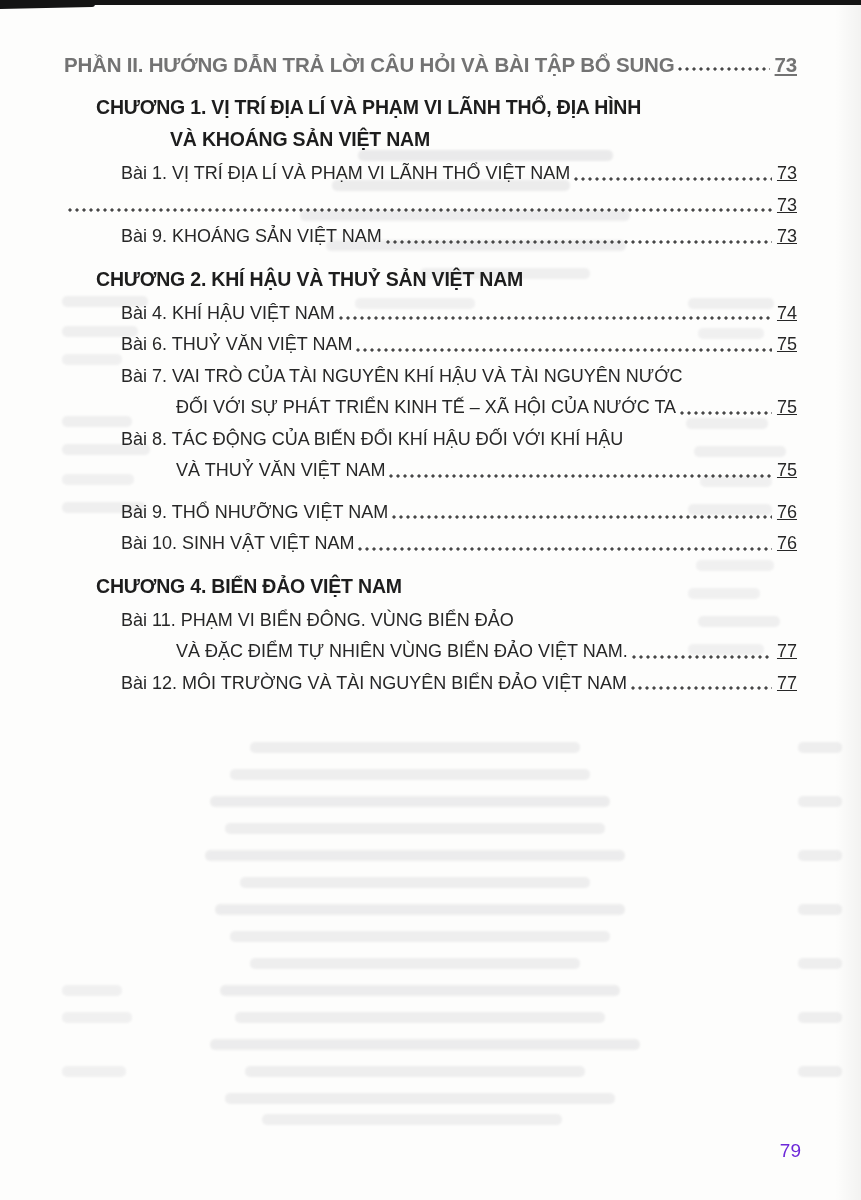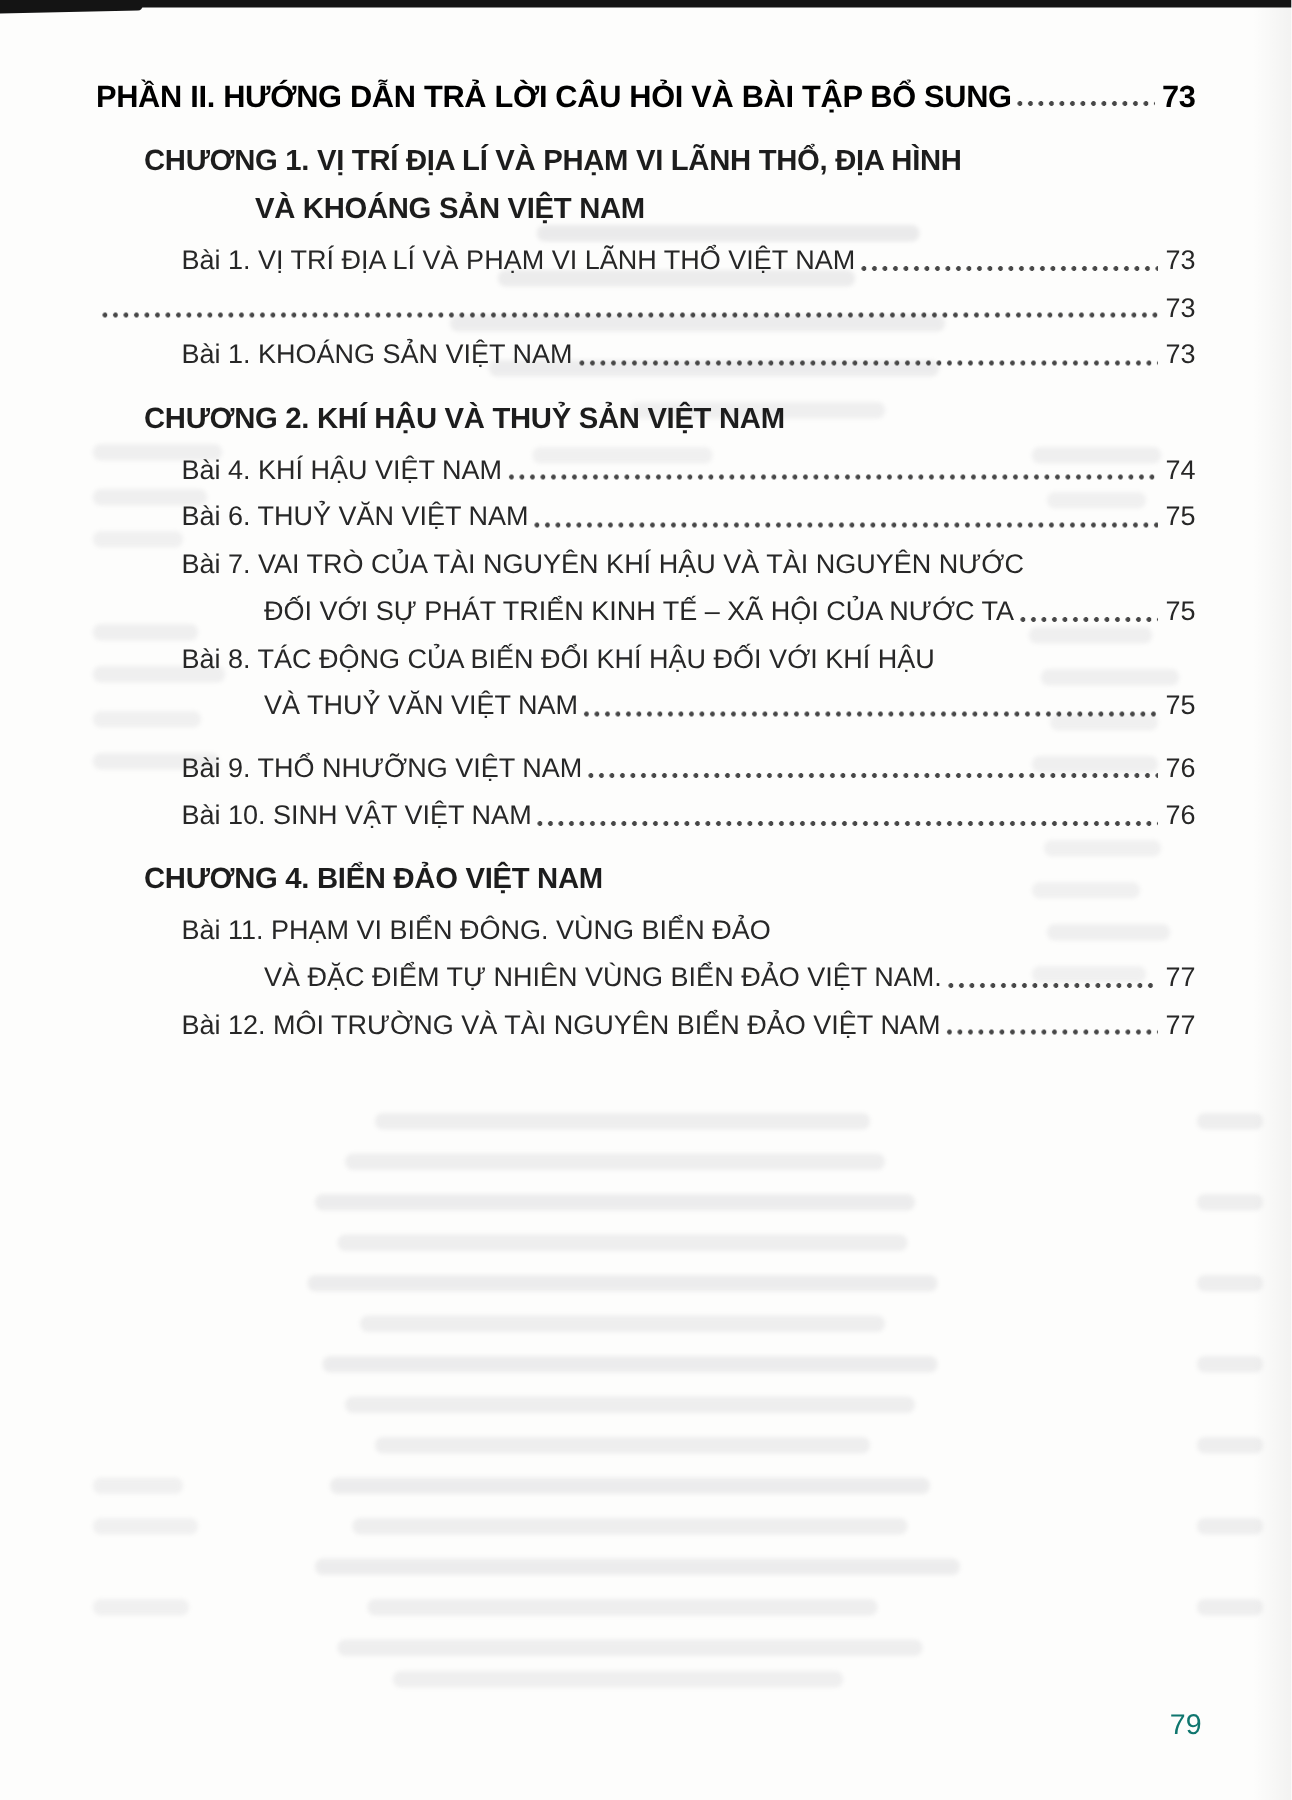--- a/index.html
+++ b/index.html
@@ -28,51 +28,51 @@
   }
   
   .ghost-layer{position:absolute;inset:0;z-index:0;pointer-events:none;}
   .ghost{position:absolute;height:11px;border-radius:5px;background:#8e8e96;opacity:.13;filter:blur(1.3px);}
   
   .toc{
     position:absolute;left:64px;top:48px;width:733px;z-index:1;
   }
   .row{display:flex;align-items:flex-end;}
   .txt{white-space:pre-wrap;}
-  .pg{flex:0 0 auto;padding-left:2px;}
+  .pg{flex:0 0 auto;padding-left:2px;text-decoration:underline;}
   .leader{
     flex:1 1 auto;
     height:10px;
     margin:0 3px;
     transform:translateY(-6px);
     background-image:radial-gradient(circle at 3px 5px, #474747 1.4px, rgba(0,0,0,0) 1.8px);
     background-size:7px 10px;
     background-repeat:repeat-x;
     background-position:left center;
   }
   .part-row{
     font-weight:bold;font-size:20.5px;line-height:33px;
-    letter-spacing:-0.2px;color:#000000;margin-bottom:7px;
+    letter-spacing:-0.2px;color:#737373;margin-bottom:7px;
   }
   .part-row .leader{transform:translateY(-7px);}
   .chapter{margin-top:10px;}
   .ch-title{
     font-weight:bold;font-size:19.5px;line-height:32px;
     letter-spacing:-0.2px;color:#1d1d1d;
     padding-left:32px;
   }
   .ch-title2{padding-left:106px;}
   .ch-items{margin-top:3px;}
   .item{font-size:18px;line-height:31.5px;color:#272727;}
   .item .row1 .txt{padding-left:57px;}
   .item .row2 .txt{padding-left:112px;}
   
   .folio{
     position:absolute;right:60px;top:1140px;
-    font-size:19px;color:#0f766e;z-index:1;
+    font-size:19px;color:#6d28d9;z-index:1;
   }
 </style>
 </head>
 <body>
 
 <div class="scan-edge-top"></div>
 <div class="page-shade"></div>
 <div class="ghost-layer">
     <div class="ghost" style="left: 358px; top: 150px; width: 255px; opacity: 0.16;"></div>
     <div class="ghost" style="left: 332px; top: 180px; width: 238px; opacity: 0.15;"></div>
@@ -147,21 +147,21 @@
   <div class="item">
     <div class="row row1">
       <span class="leader"></span>
       <span class="pg">73</span>
     </div>
 
   </div>
 
   <div class="item">
     <div class="row row1">
-      <span class="txt">Bài 1. KHOÁNG SẢN VIỆT NAM</span>
+      <span class="txt">Bài 9. KHOÁNG SẢN VIỆT NAM</span>
       <span class="leader"></span>
       <span class="pg">73</span>
     </div>
 
   </div>
 </div>
   </div>
 
   <div class="chapter">
     <div class="ch-title">CHƯƠNG 2. KHÍ HẬU VÀ THUỶ SẢN VIỆT NAM</div>

